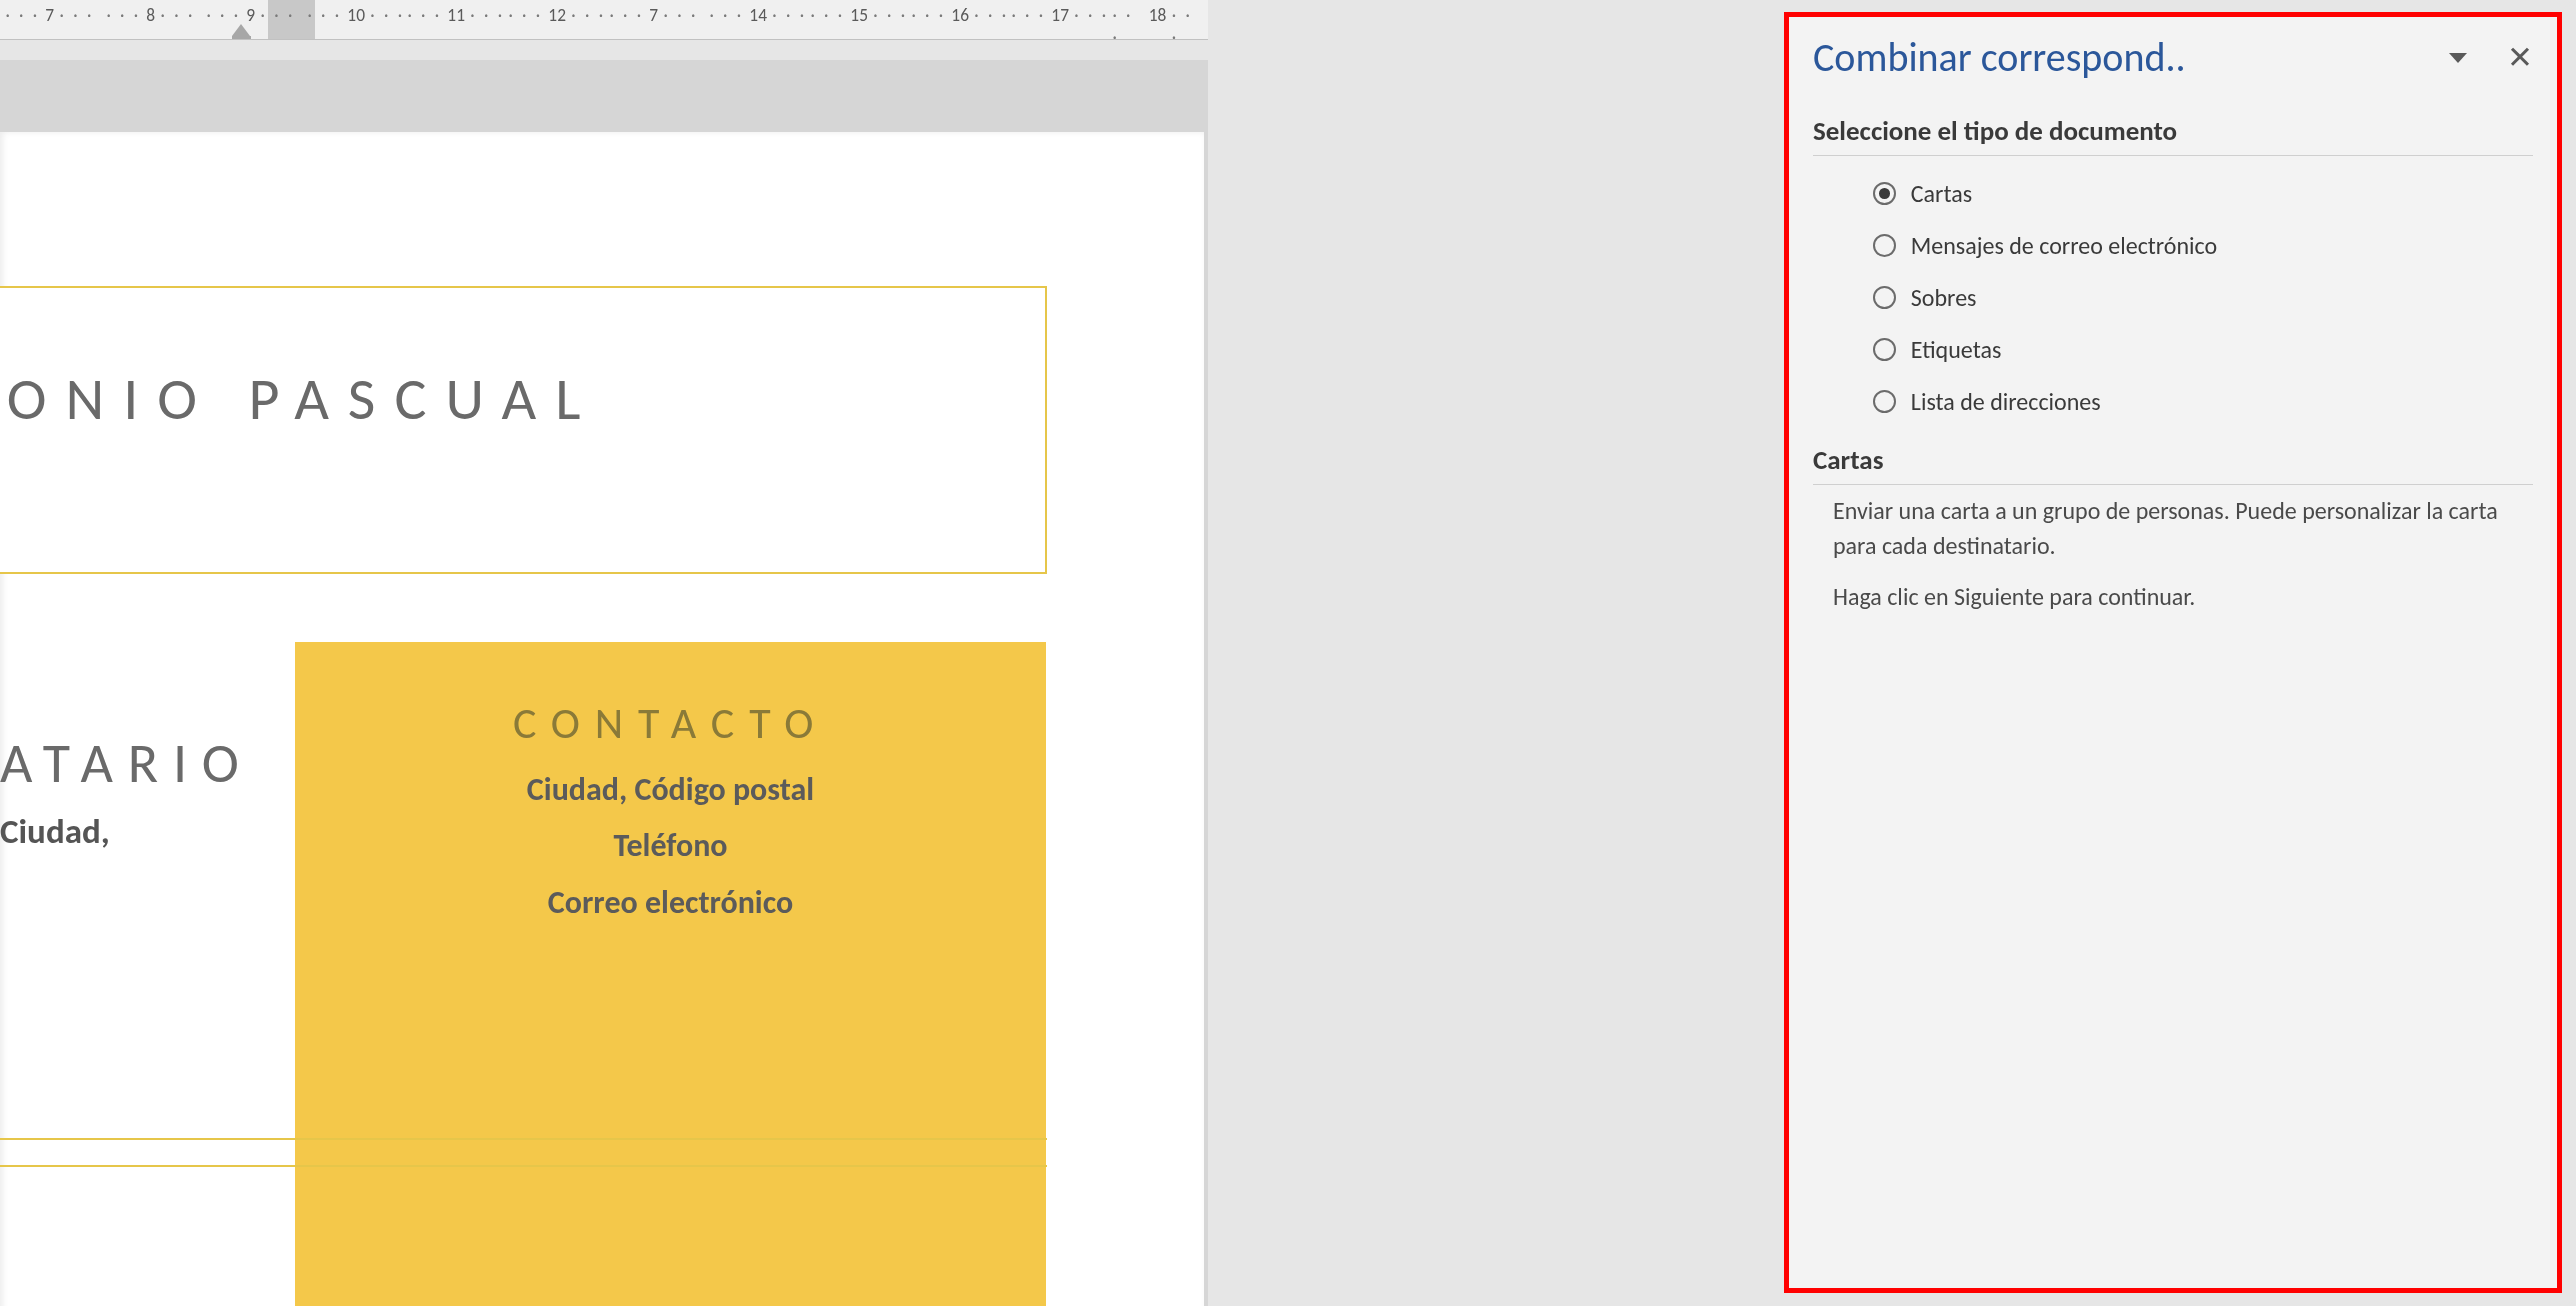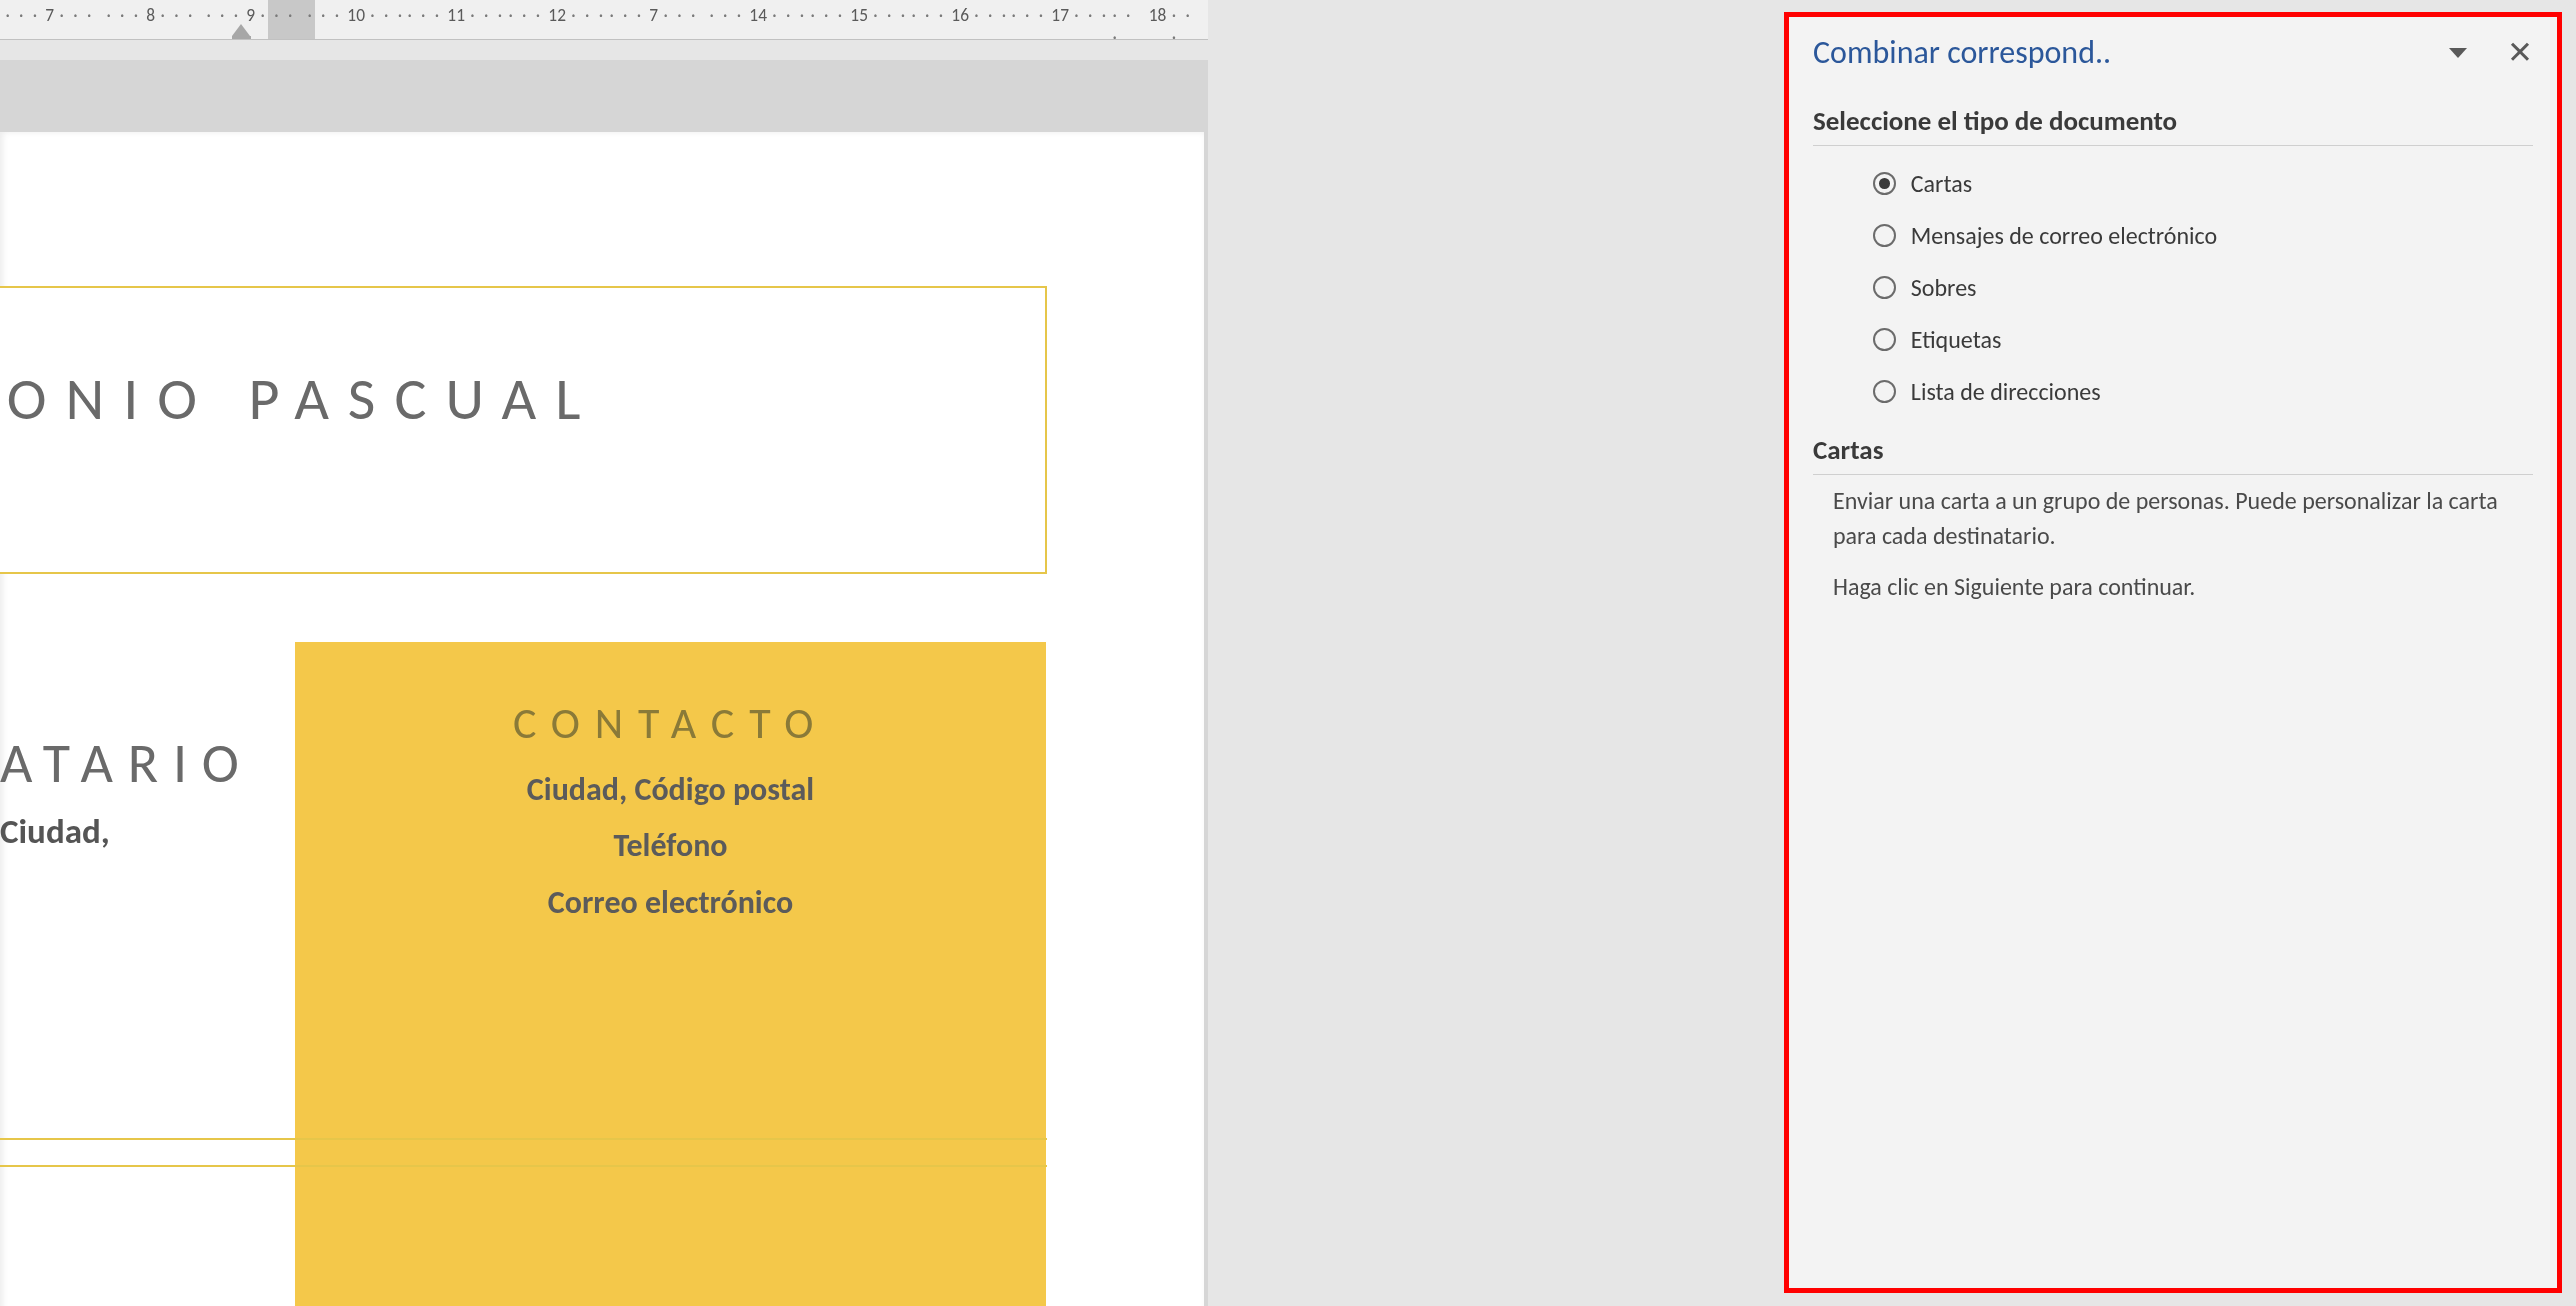--- a/index.html
+++ b/index.html
@@ -179,21 +179,21 @@
     background: #f3f3f3;
     padding: 16px 24px;
   }
   .pane-header {
     display: flex;
     align-items: center;
     justify-content: space-between;
     margin-bottom: 32px;
   }
   .pane-title {
-    font-size: 32px;
+    font-size: 40px;
     color: #2b579a;
     font-weight: 400;
     white-space: nowrap;
     overflow: hidden;
   }
   .pane-actions {
     display: flex;
     gap: 40px;
     align-items: center;
   }

